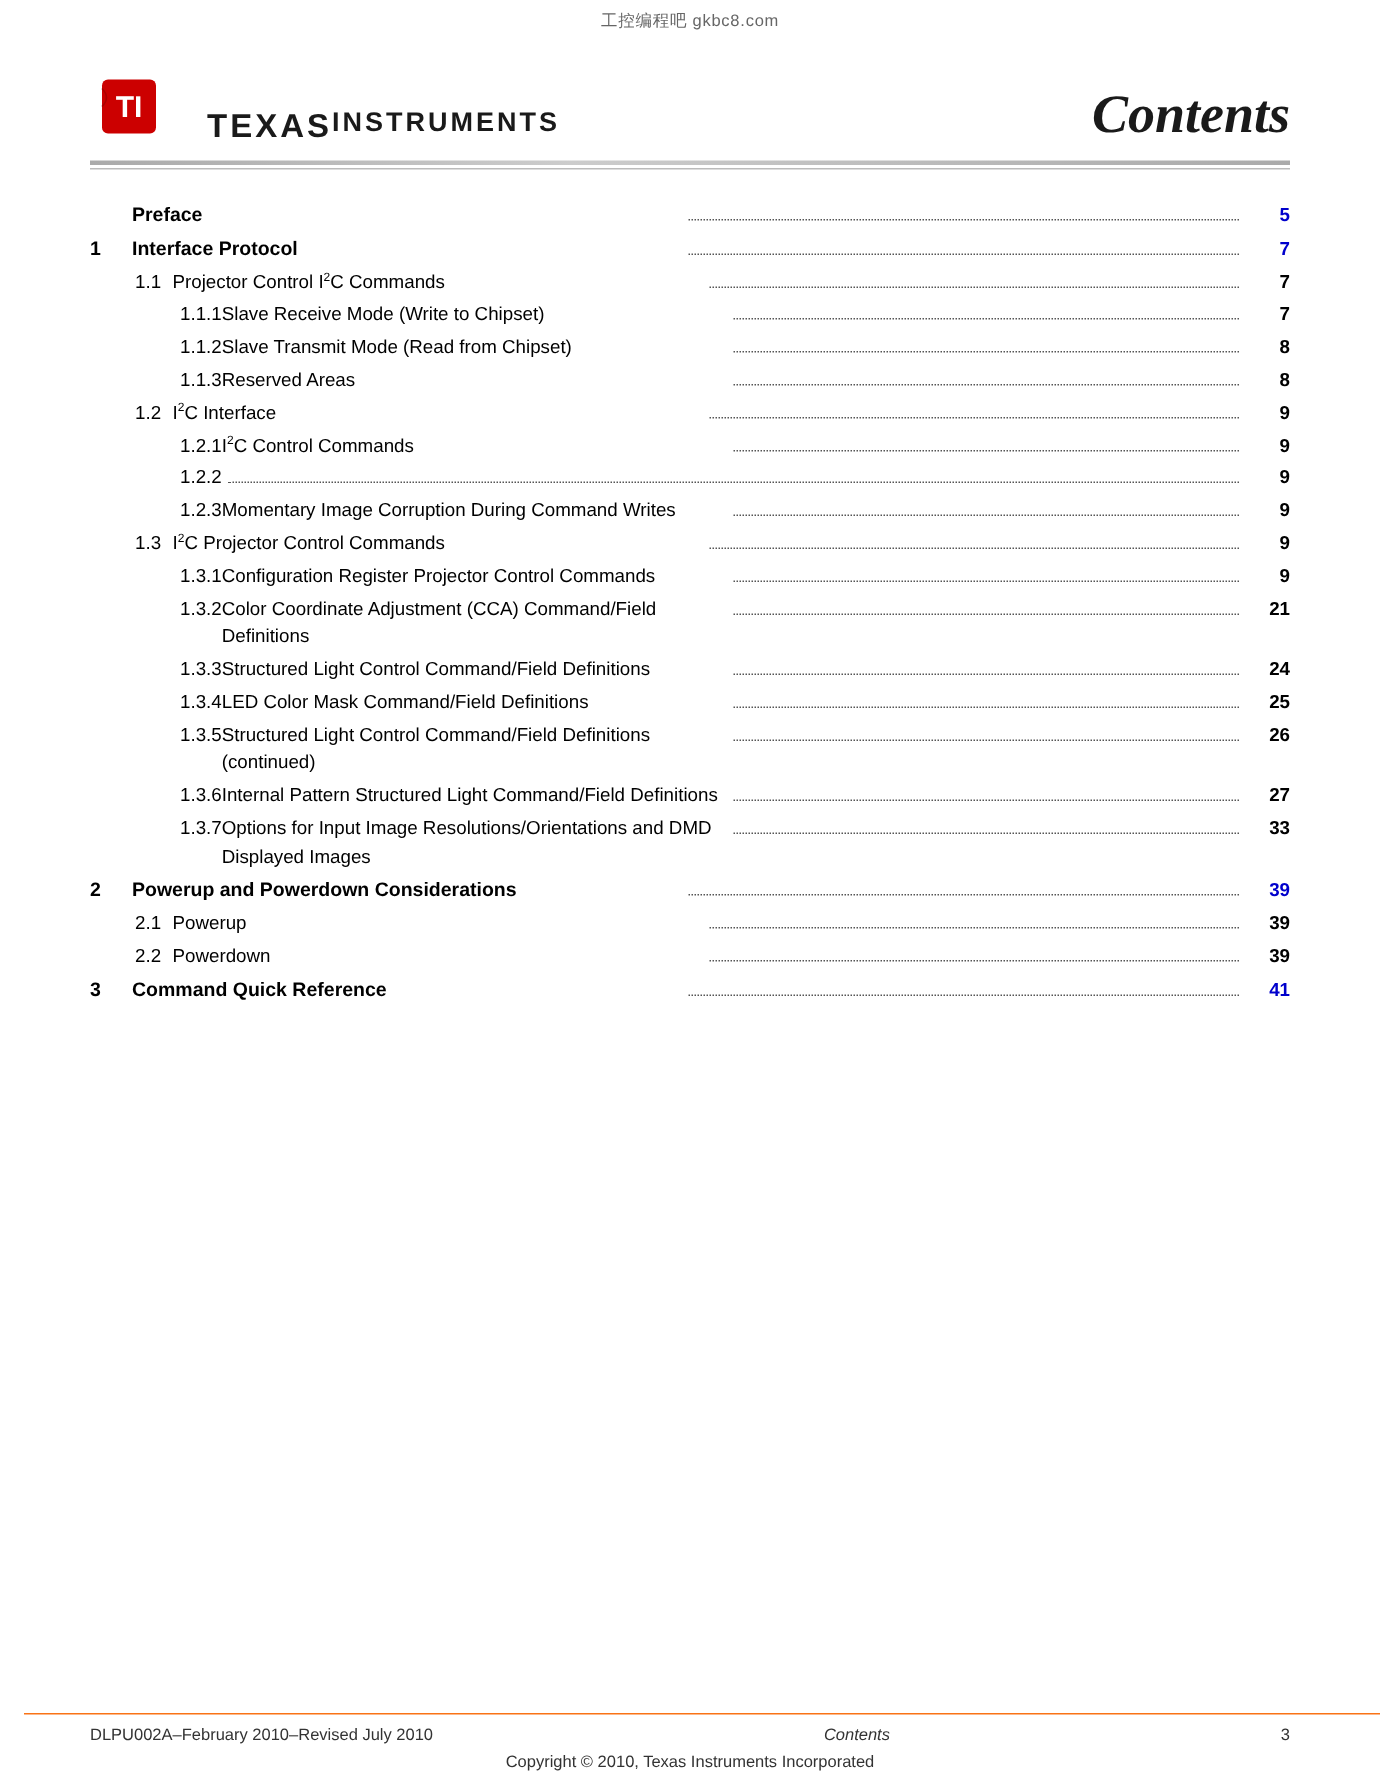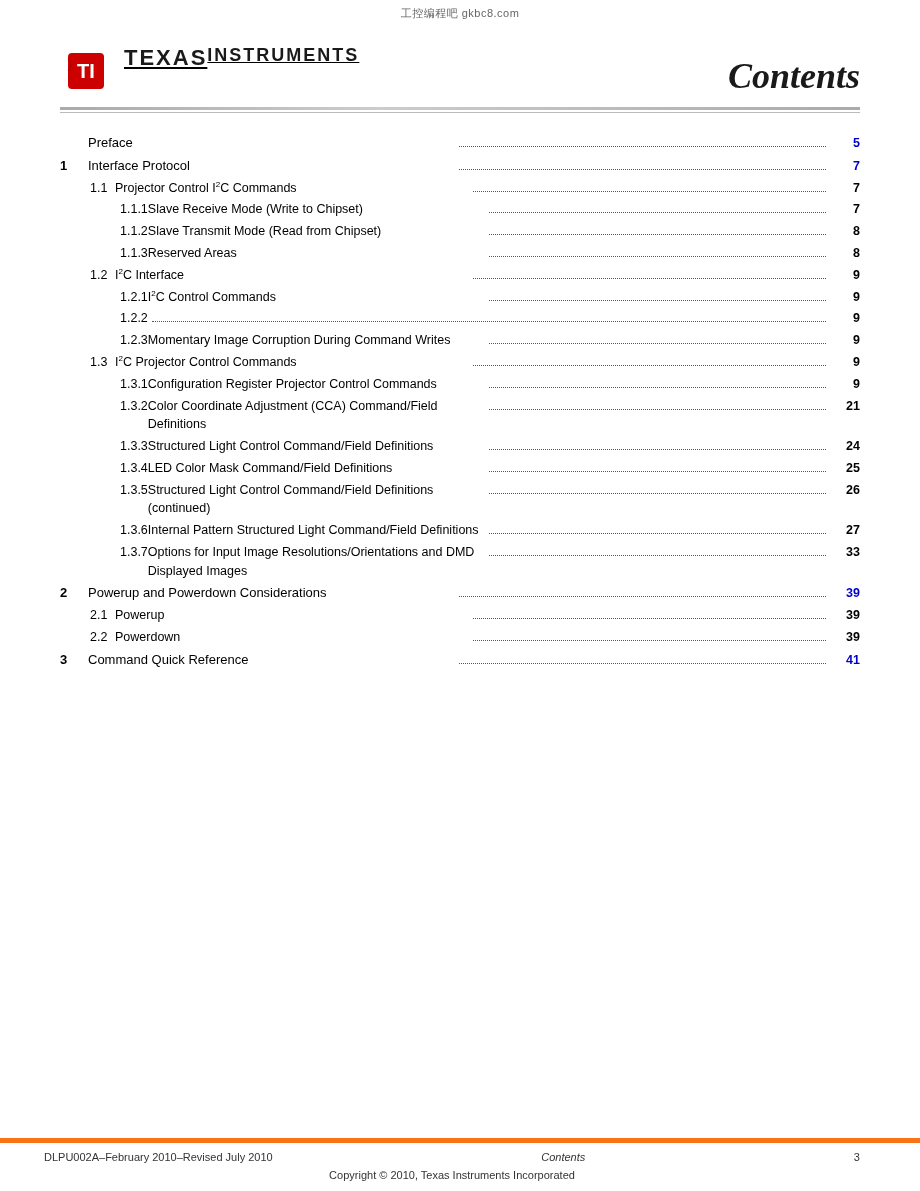--- a/index.html
+++ b/index.html
@@ -29,23 +29,22 @@
     .header {
       display: flex;
       justify-content: space-between;
       align-items: flex-end;
       padding: 20px 0 10px 0;
     }
 
     
     .ti-logo {
       display: flex;
-      align-items: flex-start;
-      gap: 12px;
-      text-decoration: underline;
+      align-items: flex-end;
+      gap: 26px;
     }
 
     .ti-logo-icon {
       width: 52px;
       height: 52px;
     }
 
     .ti-logo-text {
       display: flex;
     }
@@ -137,32 +136,32 @@
 
     .dots-fill {
       flex: 1;
       border-bottom: 1px dotted #555;
       margin: 0 4px 3px 4px;
       min-width: 20px;
     }
 
     
     .toc-section-header {
-      font-weight: normal;
+      font-weight: bold;
       font-size: 13px;
     }
 
     
     .footer {
       position: absolute;
       bottom: 0;
-      left: 0;
+      left: 16px;
       right: 0;
       padding: 8px 60px 10px 44px;
-      border-top: 5px solid #f97316;
+      border-top: 1px solid #f97316;
     }
 
     .footer-top {
       display: flex;
       justify-content: space-between;
       font-size: 11px;
       color: #333;
       padding-bottom: 6px;
     }
 

